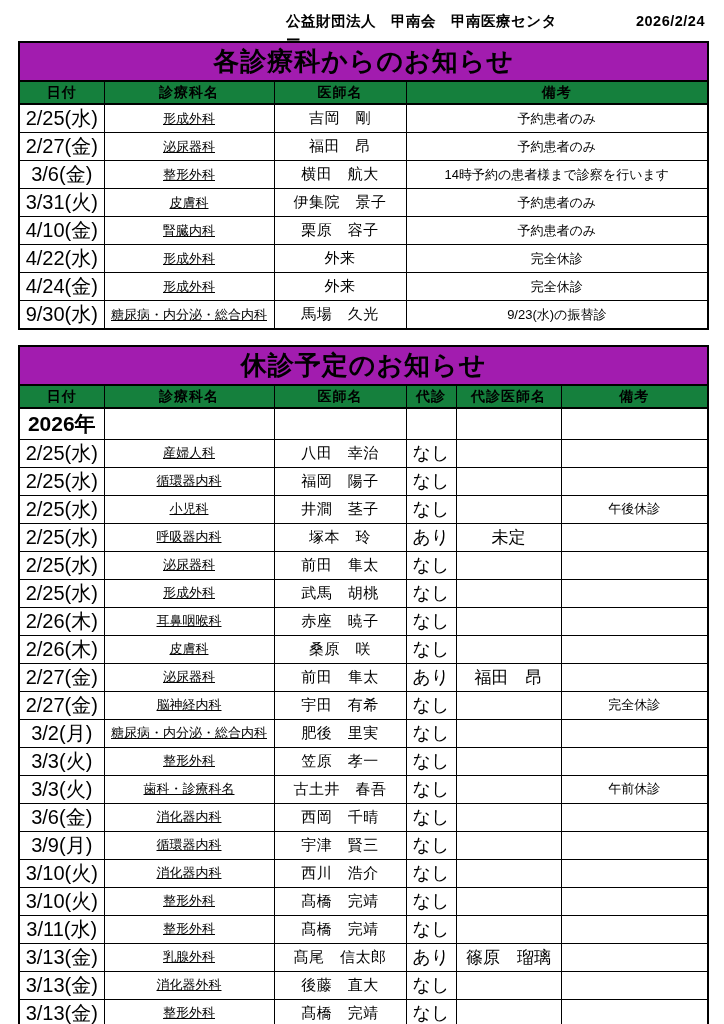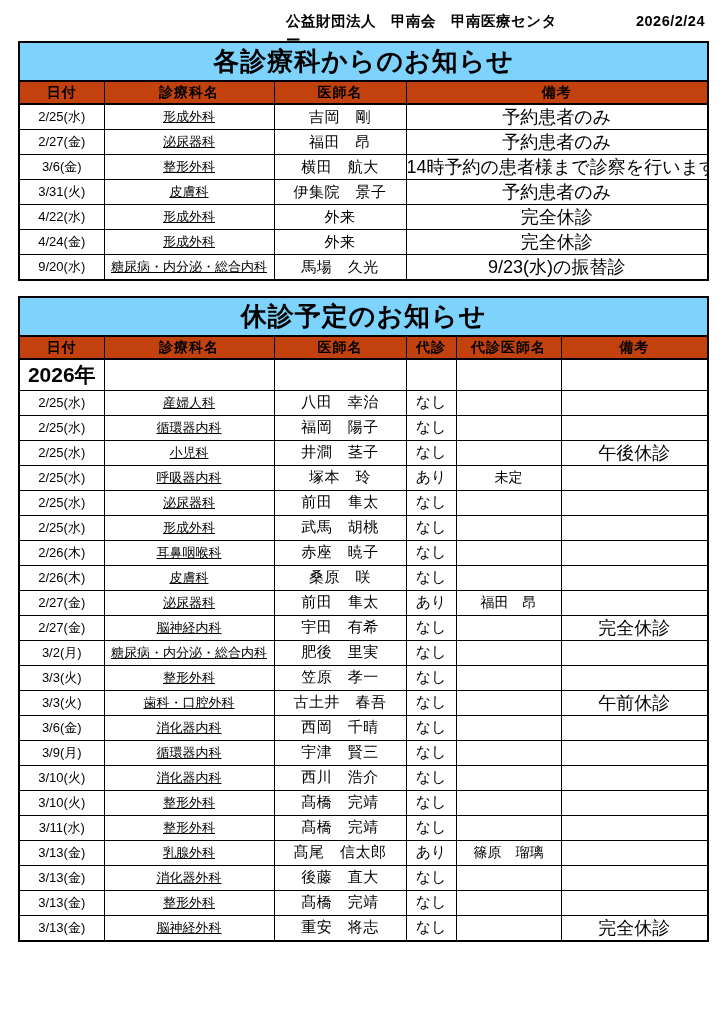--- a/index.html
+++ b/index.html
@@ -20,35 +20,35 @@
   table{
     border-collapse:collapse;table-layout:fixed;width:689px;
     border:2.5px solid #000;
   }
   th,td{
     border:1px solid #000;text-align:center;vertical-align:middle;
     padding:0;overflow:hidden;white-space:nowrap;font-weight:normal;
   }
   tr.title-row th{
     font-size:26px;font-weight:bold;height:37px;
-    border-bottom:2px solid #000;letter-spacing:1px;background:#7dd3fc;
+    border-bottom:2px solid #000;letter-spacing:1px;background:#a21caf;
   }
   tr.head-row th{
-    background:#c2410c;font-size:14px;font-weight:bold;height:21px;
+    background:#15803d;font-size:14px;font-weight:bold;height:21px;
     border-bottom:2.5px solid #000;letter-spacing:1px;
   }
   tr.data-row{height:25px;}
   tr.year-row{height:31px;}
   .year-cell{font-size:21px;font-weight:bold;letter-spacing:0;}
-  .c-date{font-size:13px;margin-left:23px;}
+  .c-date{font-size:20px;margin-left:23px;}
   .c-dept{font-size:13px;text-decoration:underline;}
   .c-doctor{font-size:15px;letter-spacing:.5px;}
-  .c-sub{font-size:15px;}
-  .c-subdoc{font-size:14px;}
-  .c-remark{font-size:18px;}
+  .c-sub{font-size:18px;}
+  .c-subdoc{font-size:17px;}
+  .c-remark{font-size:13px;}
   .table-gap{height:15px;}
 </style>
 </head>
 <body>
 
 <div class="sheet">
 
   <div class="page-header">
     <span class="org">公益財団法人　甲南会　甲南医療センター</span>
     <span class="doc-date">2026/2/24</span>
@@ -89,33 +89,39 @@
           <td class="c-doctor">横田　航大</td>
           <td class="c-remark">14時予約の患者様まで診察を行います</td>
         </tr>
         <tr class="data-row">
           <td class="c-date">3/31(火)</td>
           <td class="c-dept">皮膚科</td>
           <td class="c-doctor">伊集院　景子</td>
           <td class="c-remark">予約患者のみ</td>
         </tr>
         <tr class="data-row">
+          <td class="c-date">4/10(金)</td>
+          <td class="c-dept">腎臓内科</td>
+          <td class="c-doctor">栗原　容子</td>
+          <td class="c-remark">予約患者のみ</td>
+        </tr>
+        <tr class="data-row">
           <td class="c-date">4/22(水)</td>
           <td class="c-dept">形成外科</td>
           <td class="c-doctor">外来</td>
           <td class="c-remark">完全休診</td>
         </tr>
         <tr class="data-row">
           <td class="c-date">4/24(金)</td>
           <td class="c-dept">形成外科</td>
           <td class="c-doctor">外来</td>
           <td class="c-remark">完全休診</td>
         </tr>
         <tr class="data-row">
-          <td class="c-date">9/20(水)</td>
+          <td class="c-date">9/30(水)</td>
           <td class="c-dept">糖尿病・内分泌・総合内科</td>
           <td class="c-doctor">馬場　久光</td>
           <td class="c-remark">9/23(水)の振替診</td>
         </tr>
       </tbody>
   </table>
 
   <div class="table-gap"></div>
 
   <table>
@@ -238,21 +244,21 @@
         <tr class="data-row">
           <td class="c-date">3/3(火)</td>
           <td class="c-dept">整形外科</td>
           <td class="c-doctor">笠原　孝一</td>
           <td class="c-sub">なし</td>
           <td class="c-subdoc"></td>
           <td class="c-remark"></td>
         </tr>
         <tr class="data-row">
           <td class="c-date">3/3(火)</td>
-          <td class="c-dept">歯科・口腔外科</td>
+          <td class="c-dept">歯科・診療科名</td>
           <td class="c-doctor">古土井　春吾</td>
           <td class="c-sub">なし</td>
           <td class="c-subdoc"></td>
           <td class="c-remark">午前休診</td>
         </tr>
         <tr class="data-row">
           <td class="c-date">3/6(金)</td>
           <td class="c-dept">消化器内科</td>
           <td class="c-doctor">西岡　千晴</td>
           <td class="c-sub">なし</td>

